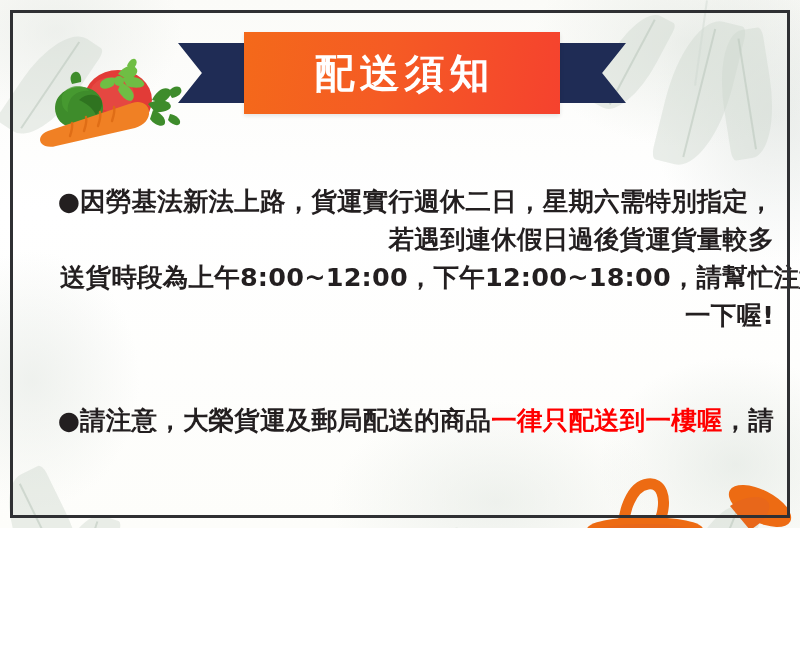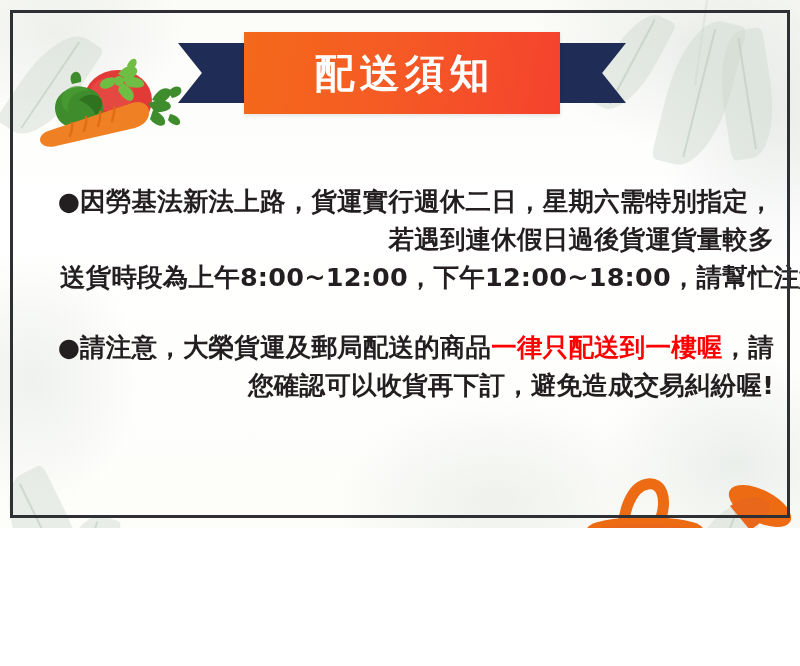--- a/index.html
+++ b/index.html
@@ -114,21 +114,21 @@
 
   
   .content {
     position: absolute;
     left: 34px;
     top: 182px;
     width: 740px;
     z-index: 4;
   }
   .para { margin: 0 0 6px 0; }
-  .para.second { margin-top: 32px; }
+  .para.second { margin-top: 67px; }
   .line {
     color: #231f20;
     font-size: 25.5px;
     font-weight: 700;
     line-height: 38px;
     letter-spacing: .2px;
     white-space: nowrap;
     text-align: right;
   }
   .line.indent { padding-left: 26px; }
@@ -197,25 +197,25 @@
       <div class="banner-title">配送須知</div>
     </div>
   </div>
 
   <div class="content">
 
     <div class="para">
       <div class="line">●因勞基法新法上路，貨運實行週休二日，星期六需特別指定，</div>
       <div class="line">若遇到連休假日過後貨運貨量較多</div>
       <div class="line indent">送貨時段為上午8:00~12:00，下午12:00~18:00，請幫忙注意</div>
+      <div class="line">一下喔!</div>
     </div>
 
     <div class="para second">
       <div class="line"><span>●請注意，大榮貨運及郵局配送的商品</span><span class="hl">一律只配送到一樓喔</span><span>，請</span></div>
-      <div class="line">您確認可以收貨再下訂，避免造成交易糾紛喔!</div>
     </div>
 
   </div>
 
   <svg class="can" viewBox="0 0 256 186">
     <path d="M84 110c-14-2-28 4-32 16-5 14 4 30 22 40" fill="none" stroke="#ED6B13" stroke-width="13" stroke-linecap="round"></path>
     <path d="M82 72c0-32 10-56 26-58 14-2 18 14 14 30-3 12-10 24-18 34" fill="none" stroke="#ED6B13" stroke-width="11" stroke-linecap="round"></path>
     <path d="M132 66l86 44-22 34-86-44z" fill="#ED6B13"></path>
     <ellipse cx="220" cy="36" rx="34" ry="16" fill="#ED6B13" transform="rotate(27 220 36)"></ellipse>
     <path d="M190 36c14-10 32-12 38-4 5 7-4 20-18 28z" fill="#E8671A"></path>

